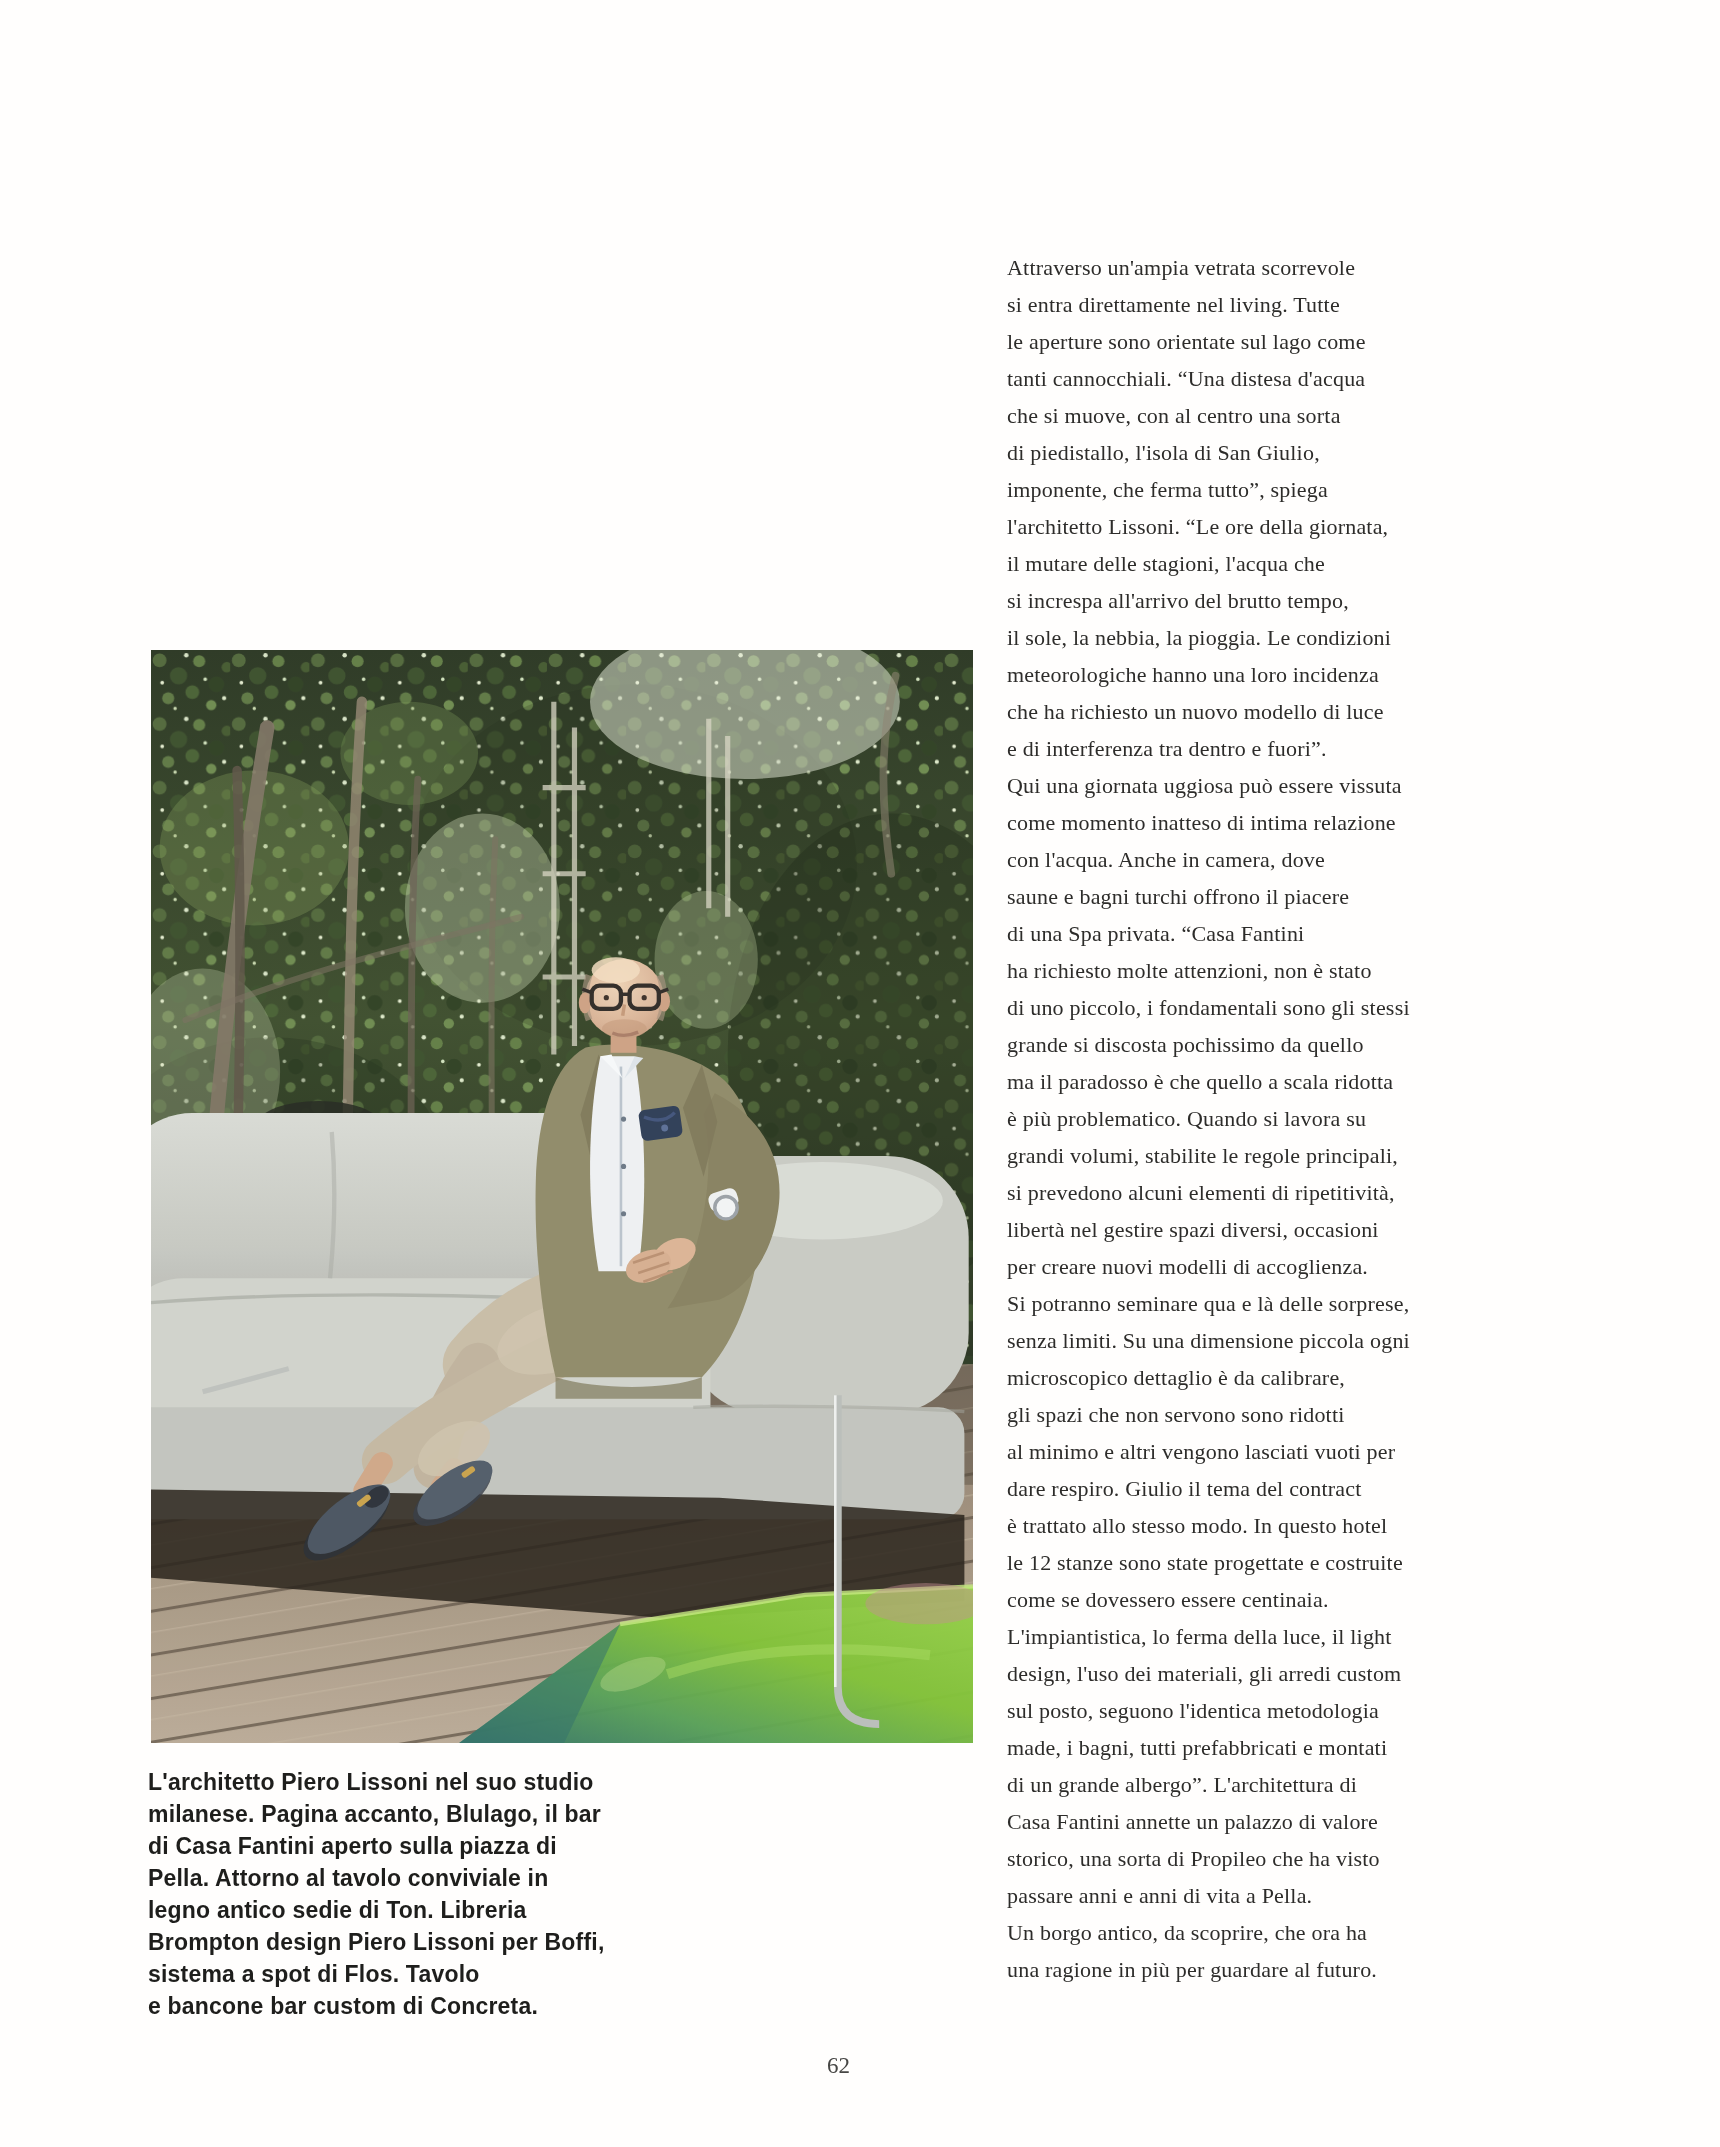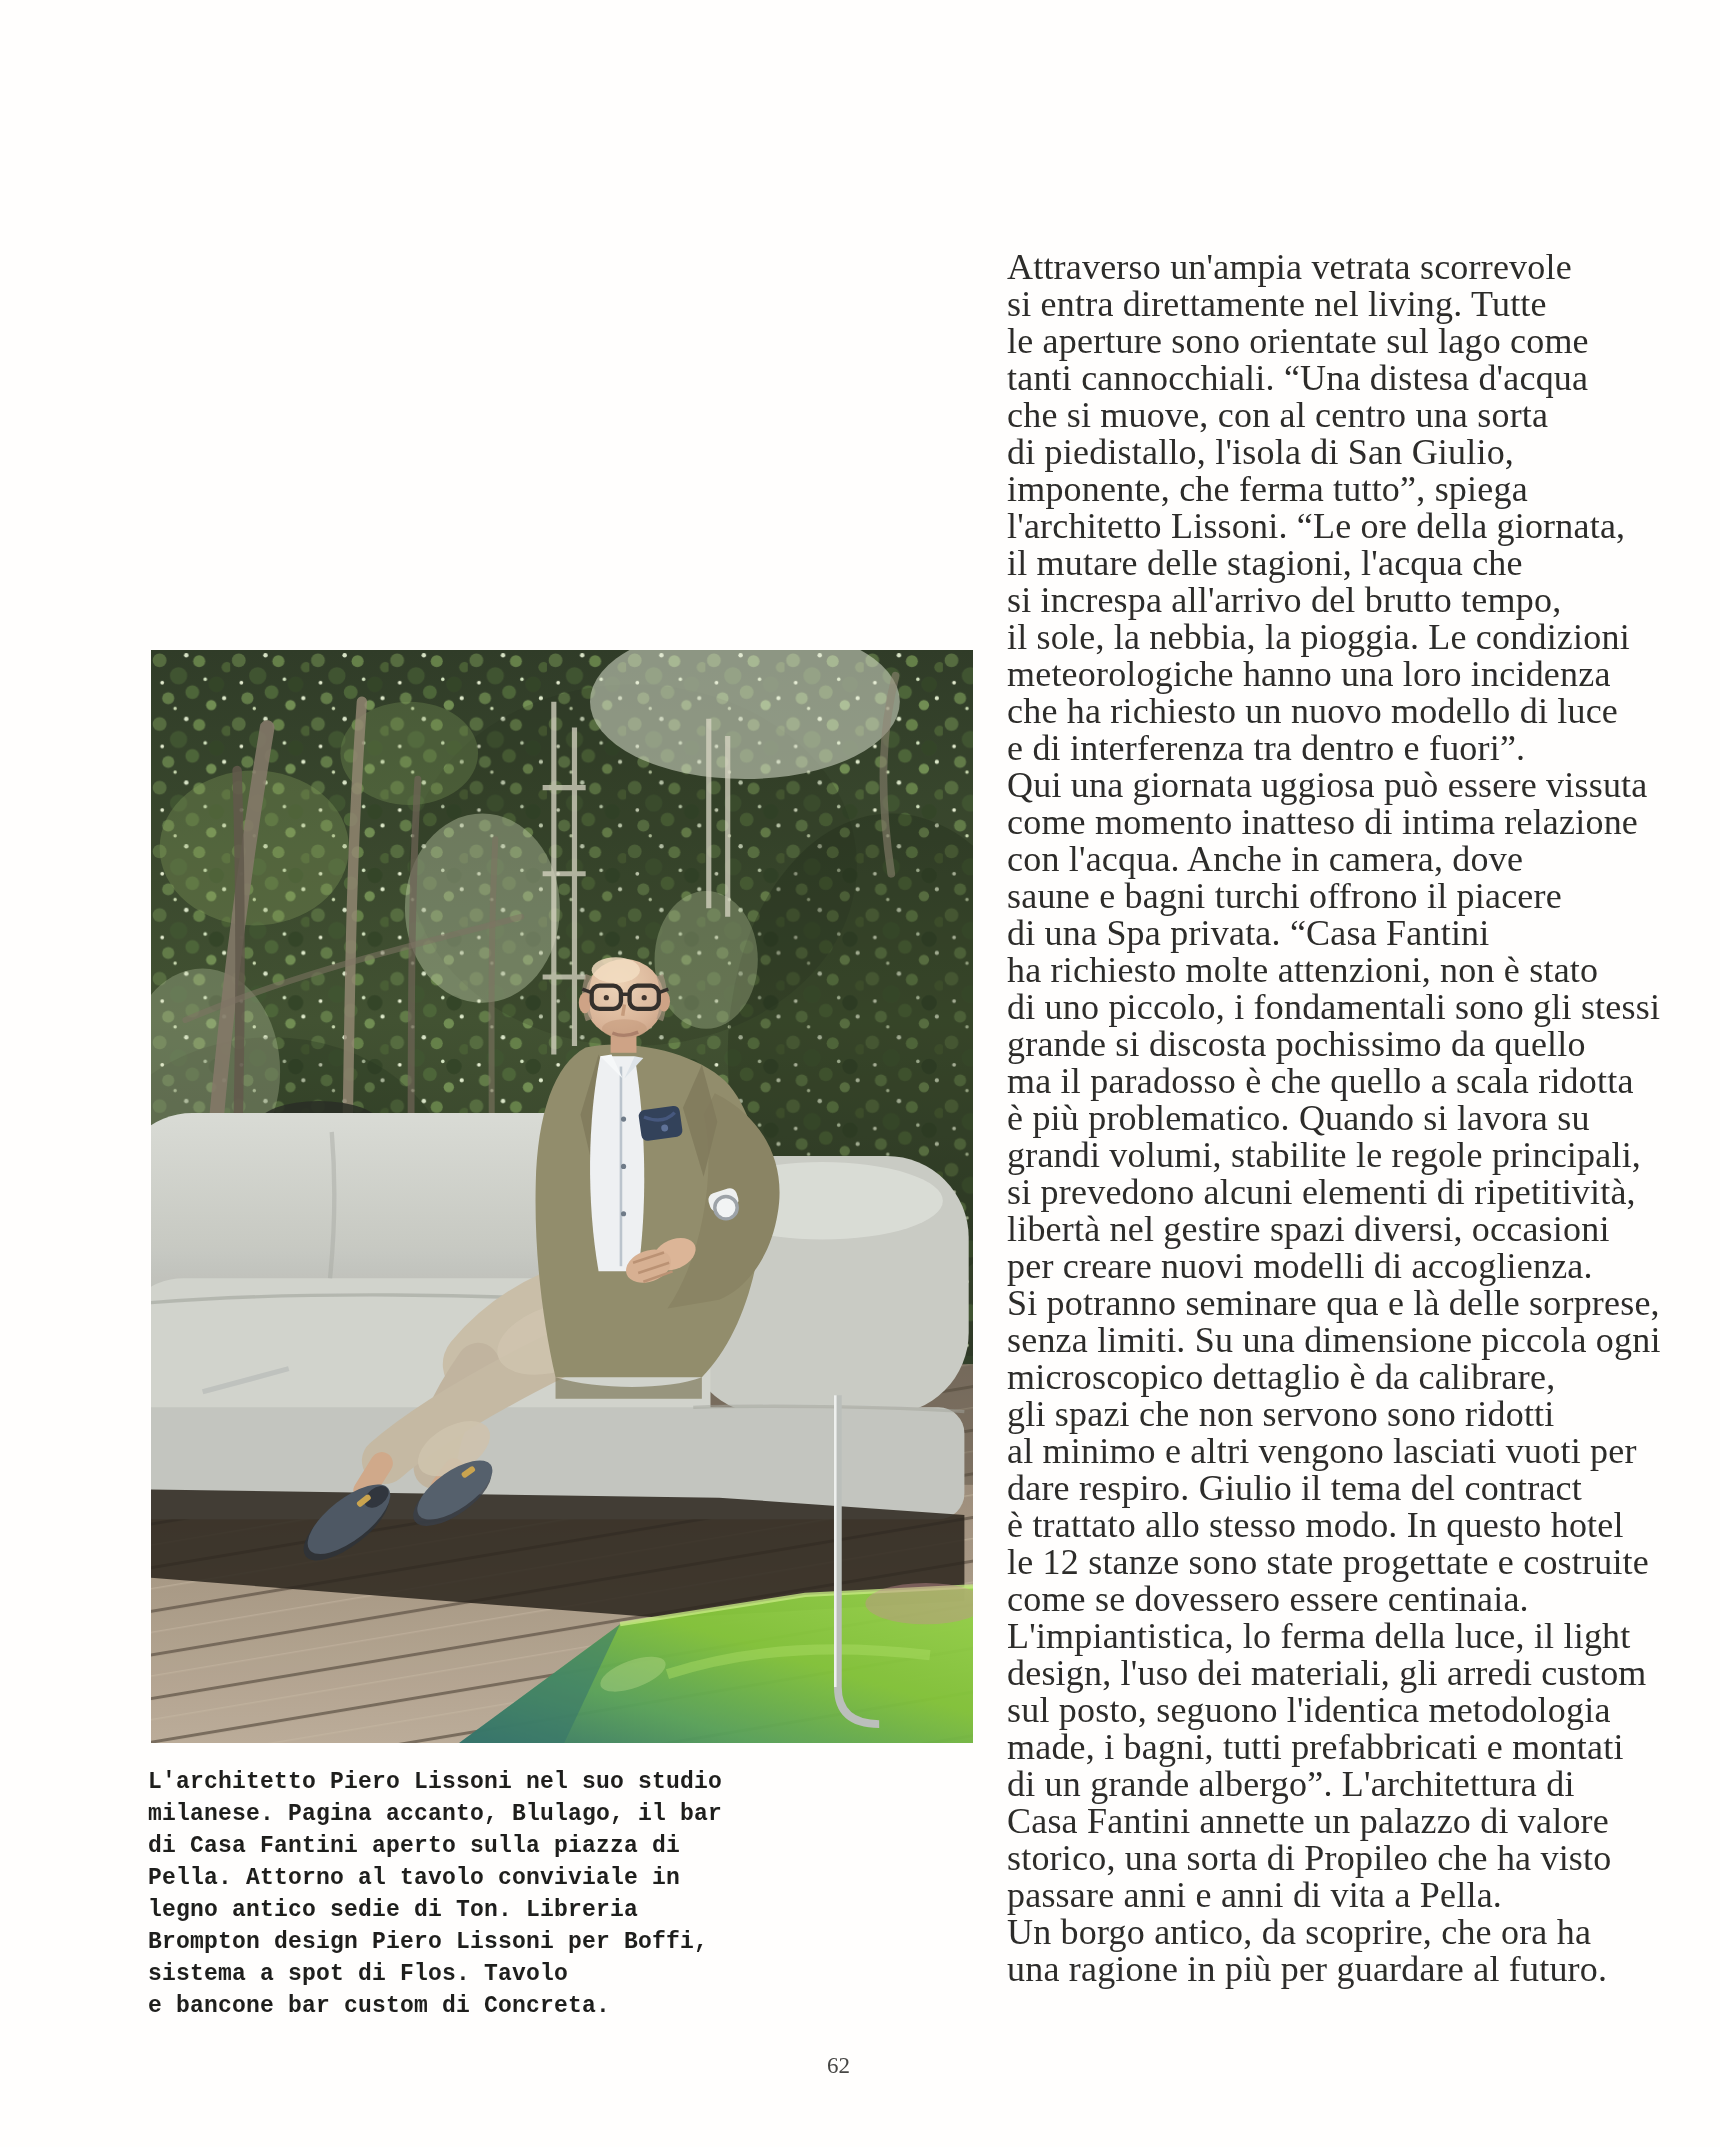--- a/index.html
+++ b/index.html
@@ -10,27 +10,27 @@
     overflow:hidden;
     font-family:"Liberation Serif","DejaVu Serif",serif;
   }
   .photo-frame{
     position:absolute;left:151px;top:650px;width:822px;height:1093px;
     overflow:hidden;
   }
   .photo-frame svg{display:block;width:100%;height:100%;}
   .body-text{
     position:absolute;left:1007px;top:249px;width:594px;
-    font-size:36px;line-height:37px;
+    font-size:22px;line-height:37px;
     color:#2d2c2a;letter-spacing:0.2px;font-family:Liberation Serif, serif;
   }
   .body-text .tline{white-space:nowrap;}
   .caption{
     position:absolute;left:148px;top:1766px;width:447px;
-    font-family:Liberation Mono, monospace;
+    font-family:Liberation Sans, sans-serif;
     font-weight:bold;font-size:23px;line-height:32px;
     color:#1e1e1c;letter-spacing:0.2px;
   }
   .caption .cline{white-space:nowrap;}
   .folio{
     position:absolute;left:816px;top:2053px;width:45px;
     text-align:center;font-size:23px;color:#474745;
   }
 </style>
 </head>

